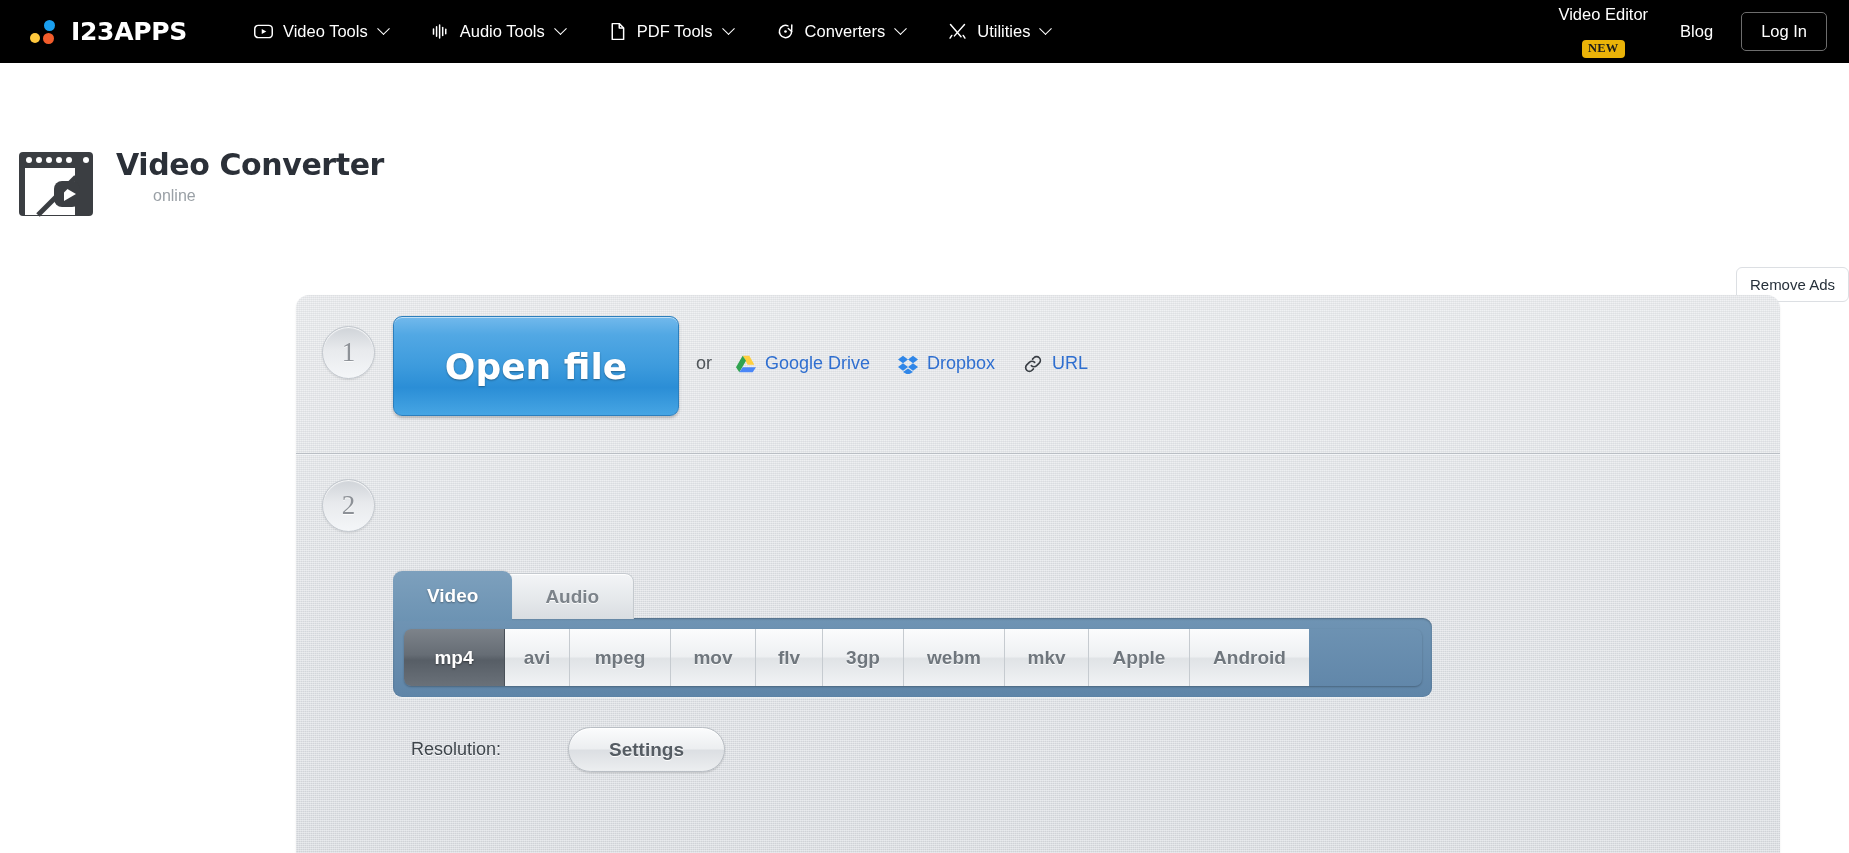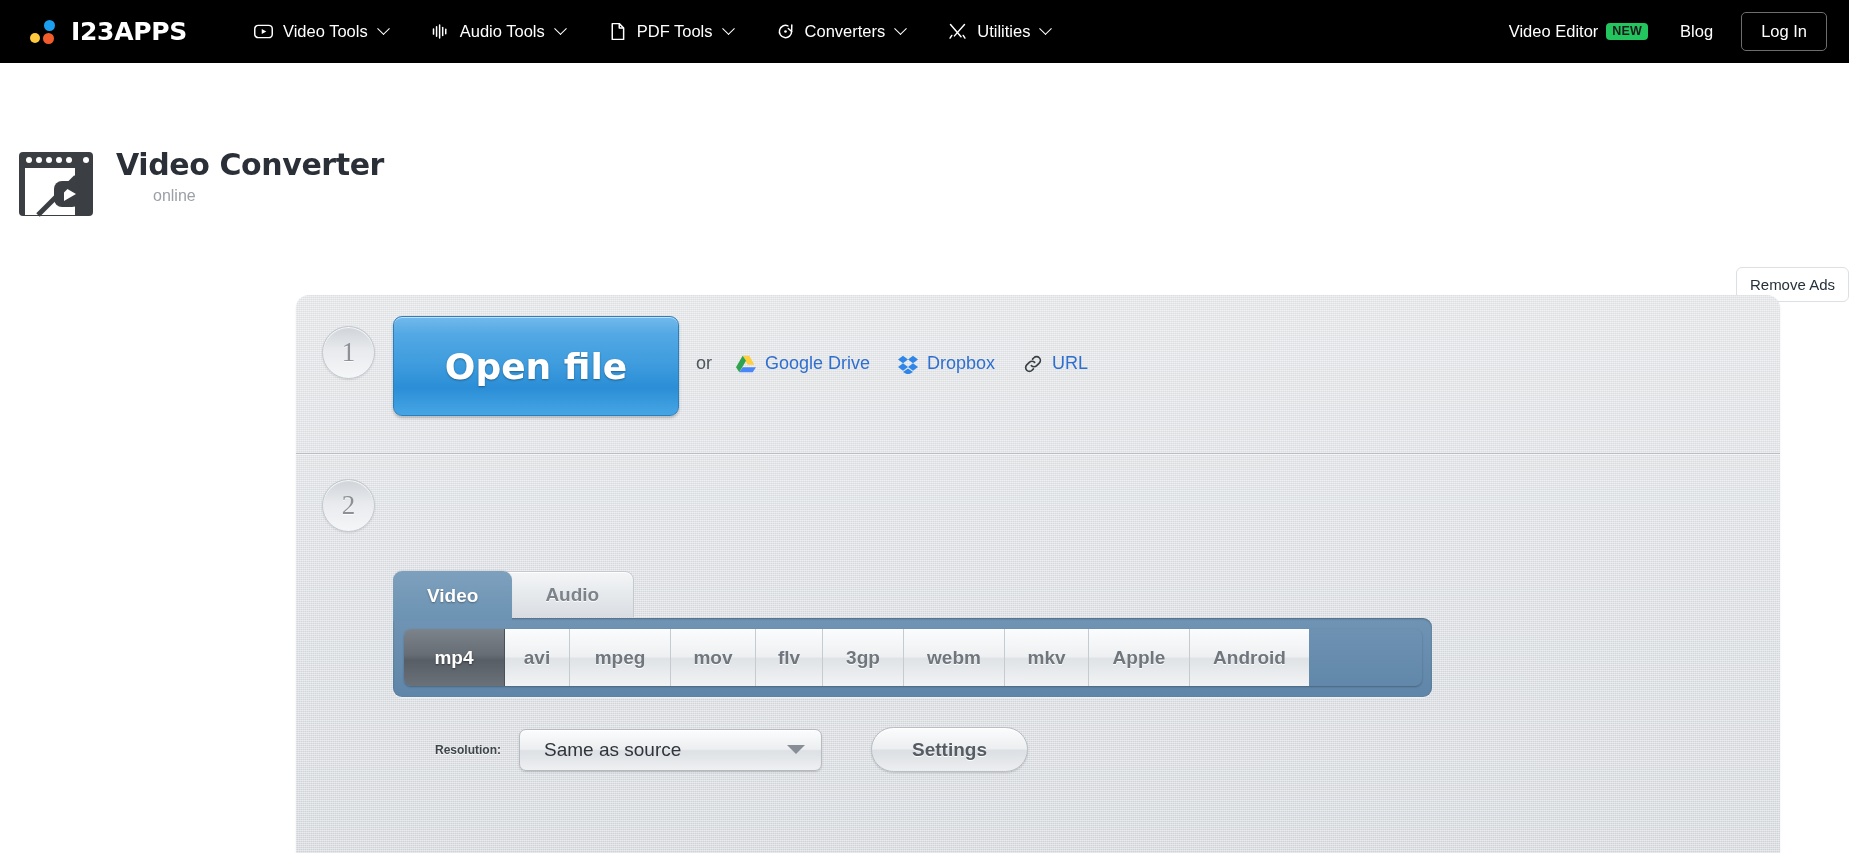--- a/index.html
+++ b/index.html
@@ -68,32 +68,34 @@
     right: 22px;
     display: flex;
     align-items: center;
     gap: 0;
   }
   .nav-right .link {
     color: #ffffff;
     font-size: 16.5px;
     padding: 0 16px;
     cursor: pointer;
-    display: flex; align-items: center; gap: 8px;
+    display: flex; align-items: center; gap: 16px;
     white-space: nowrap;
+    flex-direction: column;
   }
   .badge-new {
-    background: #22c55e;
+    background: #eab308;
     color: #1b1b1b;
     font-size: 12.5px;
     font-weight: bold;
     border-radius: 4px;
     padding: 2px 6px 3px 6px;
     line-height: 1;
     letter-spacing: 0.2px;
+    font-family: Liberation Serif, serif;
   }
   .login-btn {
     border: 1px solid #6d6d6d;
     border-radius: 5px;
     color: #ffffff;
     font-size: 16.5px;
     padding: 9px 19px;
     margin-left: 12px;
     cursor: pointer;
     background: transparent;
@@ -210,21 +212,21 @@
     font-size: 18px;
   }
   .src-icon { width: 20px; height: 20px; display: inline-block; }
 
   
   .step-2 { height: 400px; }
 
   .tabs {
     position: absolute;
     left: 97px; top: 116px;
-    display: flex; align-items: flex-start;
+    display: flex; align-items: center;
     z-index: 3;
   }
   .tab {
     height: 46px;
     padding: 0 34px;
     display: flex; align-items: center; justify-content: center;
     font-size: 19px;
     border-radius: 9px 9px 0 0;
     cursor: pointer;
     position: relative;
@@ -297,22 +299,22 @@
     font-weight: bold;
   }
 
   
   .res-row {
     position: absolute;
     left: 97px; top: 272px;
     display: flex; align-items: center;
   }
   .res-label {
-    font-size: 12px;
-    font-weight: bold;
+    font-size: 18px;
+    font-weight: normal;
     color: #3e454b;
     text-shadow: 0 1px 0 rgba(255,255,255,0.85);
     margin-right: 18px;
     width: 108px;
     text-align: right;
   }
   .res-select {
     width: 303px; height: 42px;
     border-radius: 7px;
     background: linear-gradient(180deg, #fbfcfd 0%, #eceef0 48%, #dde0e4 52%, #eef0f2 100%);
@@ -534,20 +536,16 @@
         <div class="fmt" style="width:81px">3gp</div>
         <div class="fmt" style="width:101px">webm</div>
         <div class="fmt" style="width:84px">mkv</div>
         <div class="fmt" style="width:101px">Apple</div>
         <div class="fmt" style="width:119px">Android</div>
       </div>
     </div>
 
     <div class="res-row">
       <div class="res-label">Resolution:</div>
-      <div class="res-select">
-        <span>Same as source</span>
-        <span class="dd-caret"></span>
-      </div>
       <div class="settings-btn">Settings</div>
     </div>
   </div>
 </div>
 
 </body></html>

